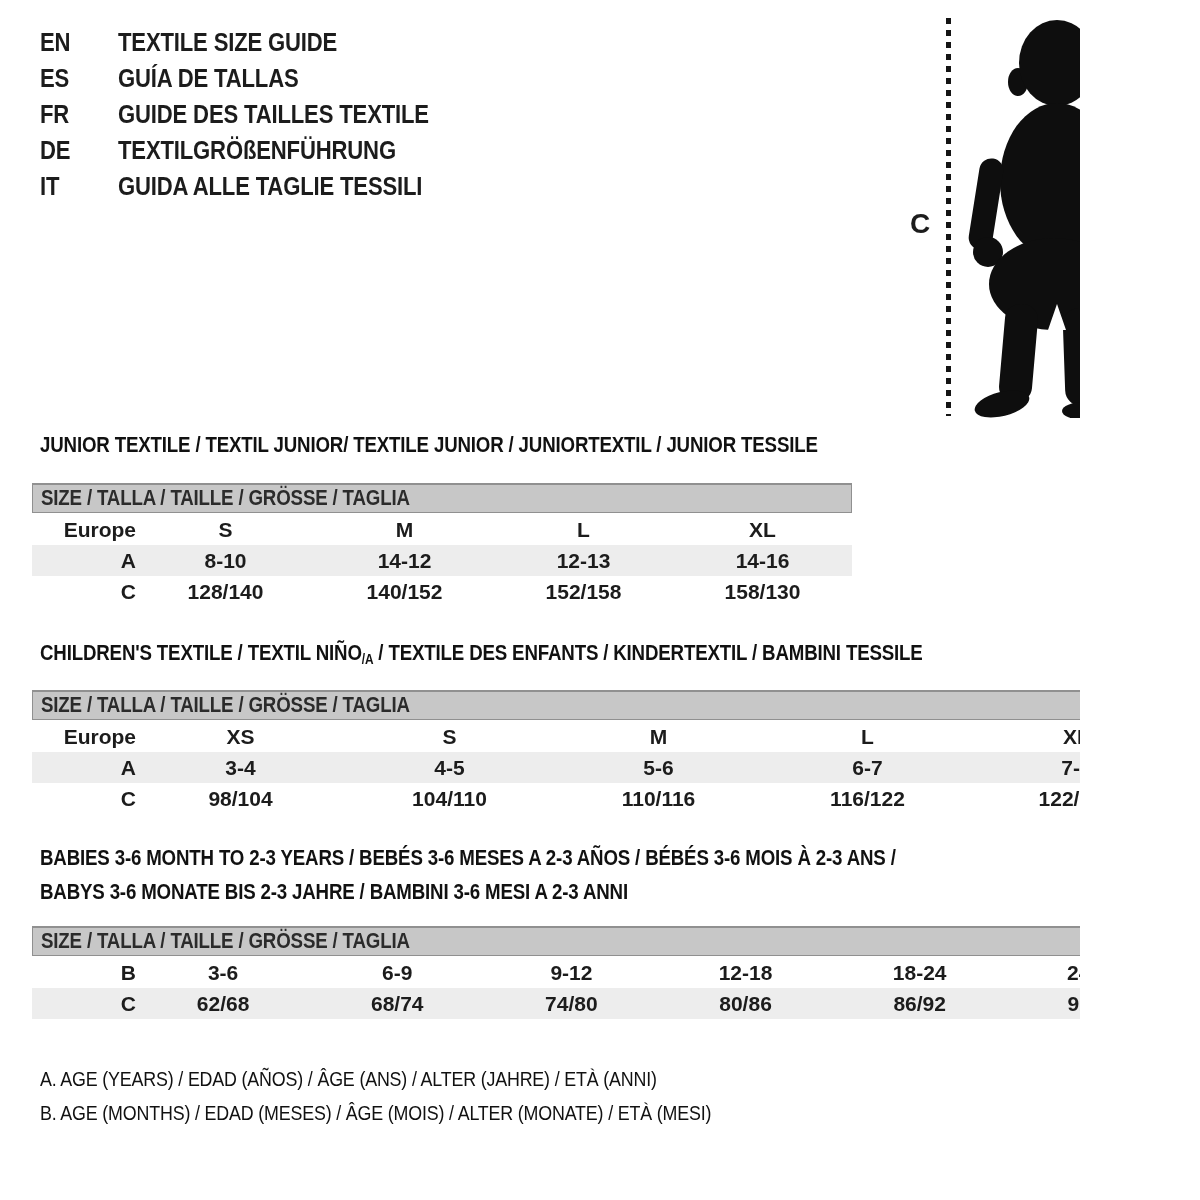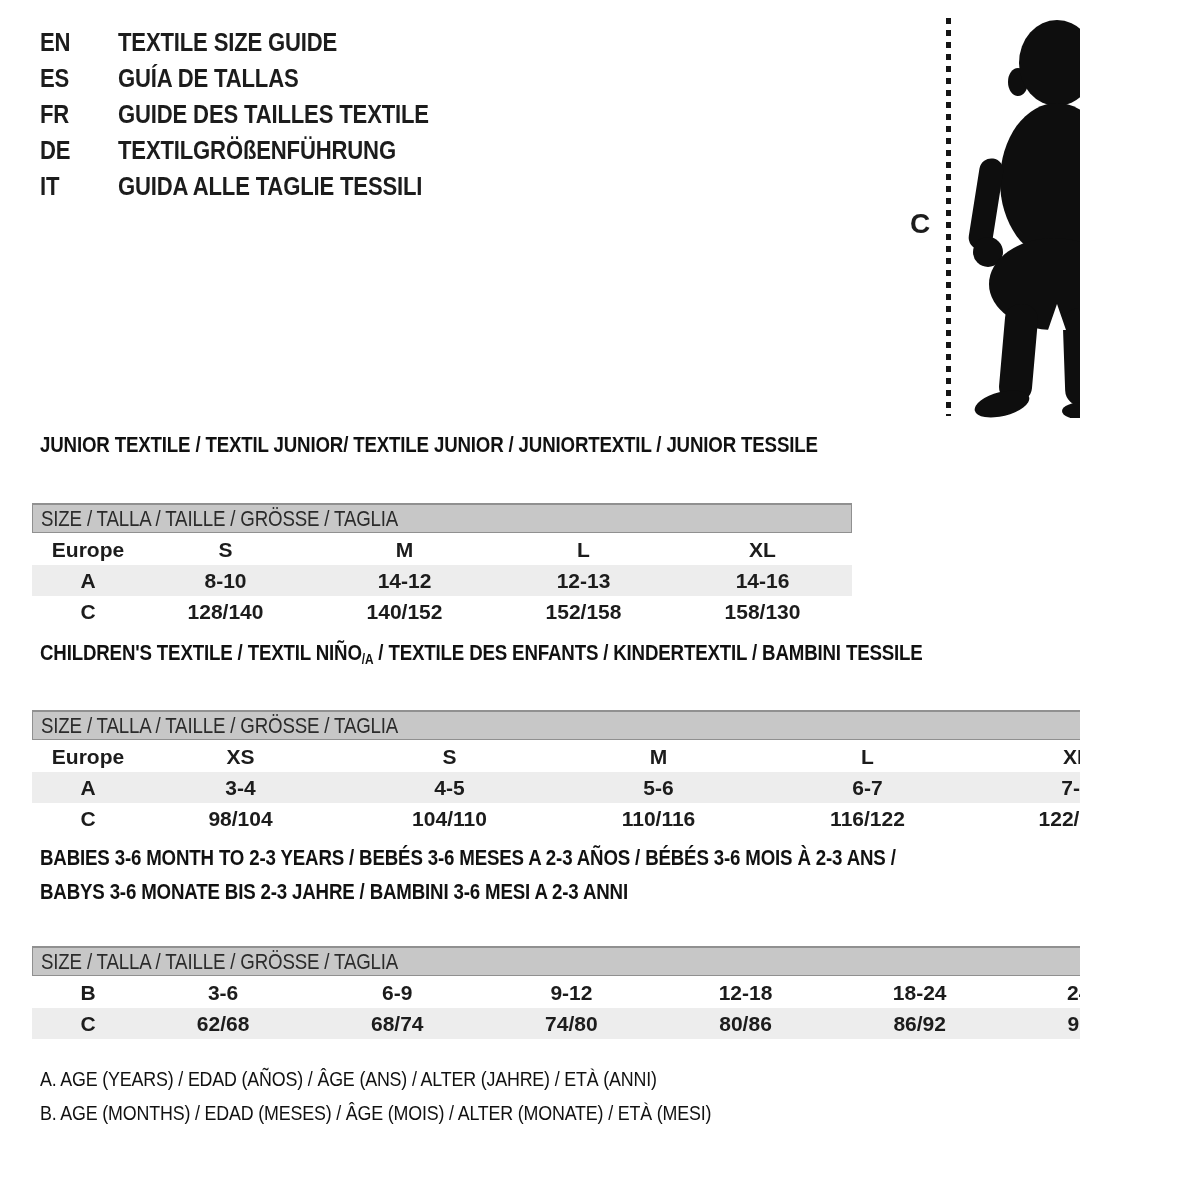--- a/index.html
+++ b/index.html
@@ -33,26 +33,26 @@
 
   
   .section-title{position:absolute;left:40px;font-size:22px;font-weight:bold;line-height:26px;color:#111;}
   .sub{font-size:14px;vertical-align:-4px;}
 
   
   .size-table{position:absolute;left:32px;}
   .size-head{
     height:27px;background:var(--hdr-bg);
     border:1px solid var(--hdr-border);border-top-width:2px;
-    display:flex;align-items:center;padding-left:8px;
-    font-size:22px;font-weight:normal;color:#2b2b2b;margin-top:20px;
+    display:flex;padding-left:8px;
+    font-size:22px;font-weight:bold;color:#2b2b2b;
   }
   .size-table table{border-collapse:collapse;table-layout:fixed;width:100%;margin-top:1px;}
   .size-table td{height:31px;font-size:21px;font-weight:bold;text-align:center;padding:0;color:var(--text);}
-  .size-table td.label{text-align:center;padding-left:8px;}
+  .size-table td.label{text-align:right;padding-left:8px;}
   .size-table tr.alt{background:var(--row-alt);}
 
   
   .legend{position:absolute;left:40px;top:1062px;}
   .legend-line{height:34px;display:flex;align-items:center;font-size:21px;font-weight:normal;color:#111;}
 </style>
 </head>
 <body>
 
 <div class="page">

